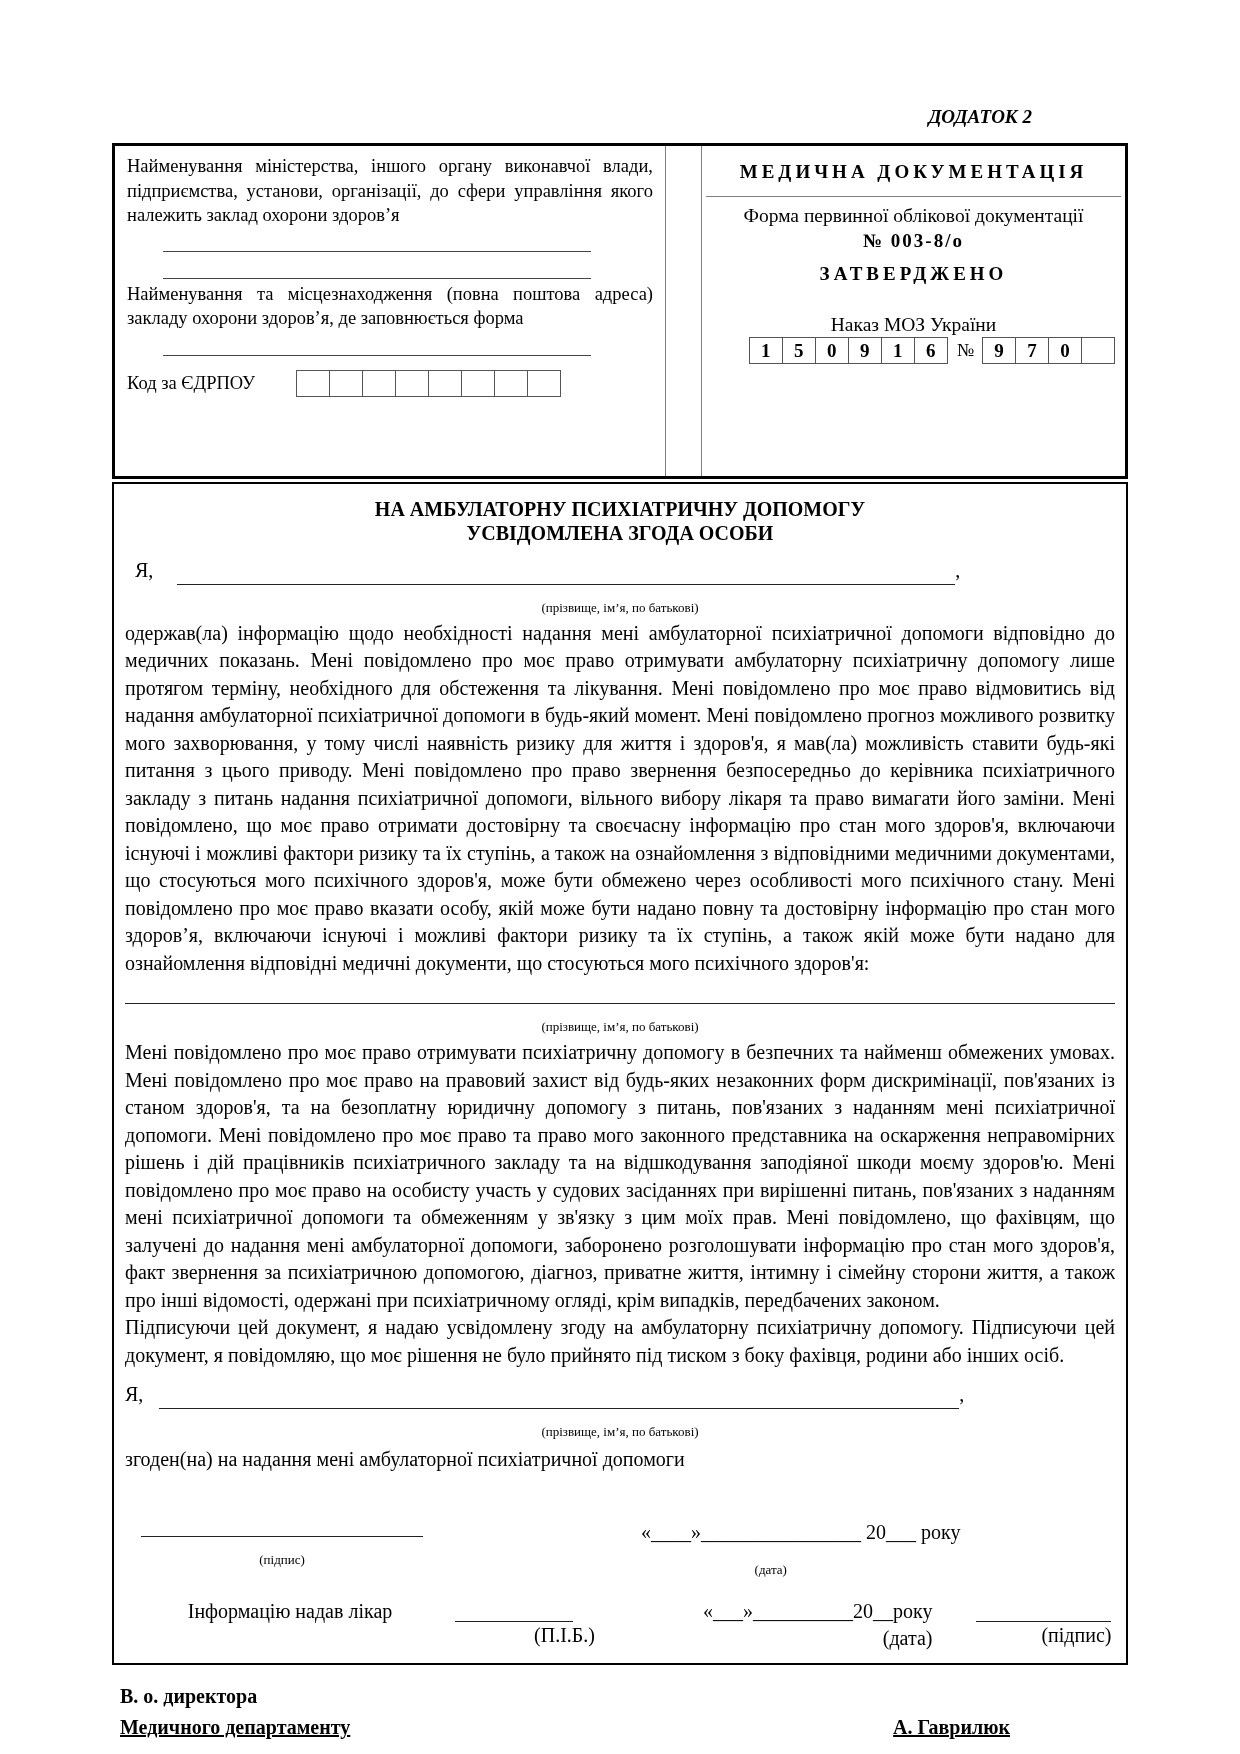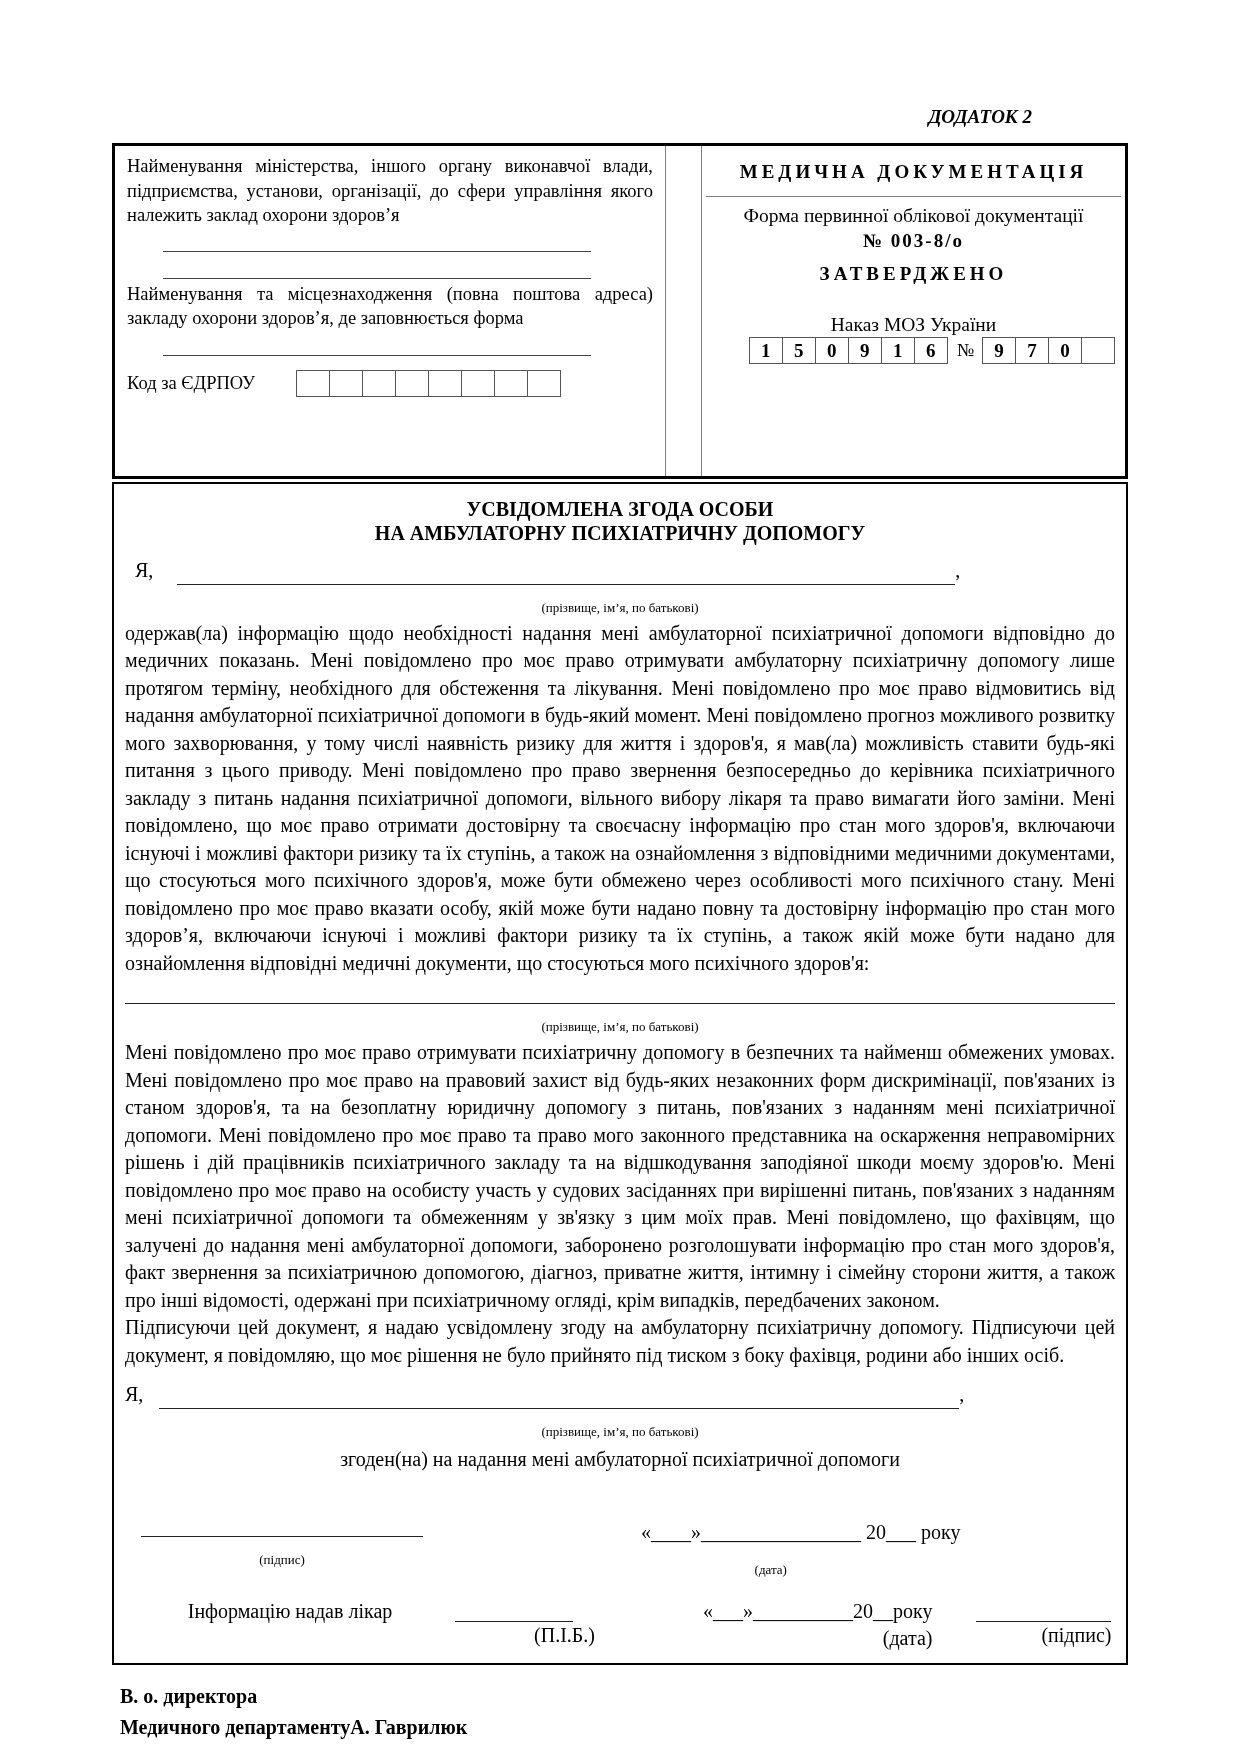--- a/index.html
+++ b/index.html
@@ -55,40 +55,40 @@
   .c-title-wrap { margin-top:5px; }
 
   .name-row { display:flex; align-items:flex-end; margin-top:12px; }
   .name-row .pron { margin-left:10px; }
   .fill { border-bottom:1.6px solid #222; height:22px; }
   .name-fill1 { width:778px; margin-left:24px; }
   .name-fill2 { width:800px; margin-left:16px; }
   .caption { text-align:center; font-size:13px; line-height:25px; margin-top:10px; }
   .para { text-align:justify; }
   .fill-full { border-bottom:1.6px solid #222; margin-top:26px; }
-  .agree { margin-top:2px;text-align:center; }
+  .agree { margin-top:2px; }
 
   .sig1 { display:flex; margin-top:46px; }
   .sig1-left { margin-left:16px; width:282px; }
   .sig1-left .fill { height:18px; }
   .sig1-right { margin-left:218px; }
   .sig1-right .caption { padding-right:60px; }
   .sig2 { display:flex; margin-top:16px; align-items:flex-start; }
   .sig2 .lbl { width:330px;text-align:center; }
   .col-center { text-align:center; }
   .doc-name-line { width:118px; margin-top:2px; }
   .doc-name-col { width:140px; margin-top:0; }
   .sig2-date { margin-left:108px; }
   .doc-sign-col { margin-left:44px; width:135px; }
   .doc-sign-col .fill { height:24px; }
   .small-cap { font-size:20px; line-height:25px; margin-top:1px; text-align:right; }
 
   
   .signer { margin:16px 0 0 8px; font-weight:bold; font-size:20px; line-height:31px; }
-  .signer-row2 { display:flex; padding-right:118px; }
+  .signer-row2 { display:flex; justify-content:space-between; padding-right:118px;text-decoration:underline; }
 
   .footnote {
     font-family:"Liberation Sans", sans-serif; font-size:14.5px; line-height:19px;
     color:#ef4444; margin-top:17px; padding-left:104px; position:relative;
   }
   .page-indicator {
     position:absolute; right:220px; top:4px;
     font-size:16.5px; font-family:"Liberation Sans", sans-serif;
   }
 </style>
@@ -139,22 +139,22 @@
         <span class="cell">9</span>
         <span class="cell">7</span>
         <span class="cell">0</span>
         <span class="cell"></span>
       </div>
     </div>
   </div>
 
   <div class="main">
     <div class="c-title-wrap">
+      <div class="c-title">НА АМБУЛАТОРНУ ПСИХІАТРИЧНУ ДОПОМОГУ</div>
       <div class="c-title">УСВІДОМЛЕНА ЗГОДА ОСОБИ</div>
-      <div class="c-title">НА АМБУЛАТОРНУ ПСИХІАТРИЧНУ ДОПОМОГУ</div>
     </div>
 
     <div class="name-row">
       <span class="pron">Я,</span>
       <span class="fill name-fill1"></span>
       <span>,</span>
     </div>
     <div class="caption">(прізвище, ім’я, по батькові)</div>
 
     <div class="para">одержав(ла) інформацію щодо необхідності надання мені амбулаторної психіатричної допомоги відповідно до медичних показань. Мені повідомлено про моє право отримувати амбулаторну психіатричну допомогу лише протягом терміну, необхідного для обстеження та лікування. Мені повідомлено про моє право відмовитись від надання амбулаторної психіатричної допомоги в будь-який момент. Мені повідомлено прогноз можливого розвитку мого захворювання, у тому числі наявність ризику для життя і здоров'я, я мав(ла) можливість ставити будь-які питання з цього приводу. Мені повідомлено про право звернення безпосередньо до керівника психіатричного закладу з питань надання психіатричної допомоги, вільного вибору лікаря та право вимагати його заміни. Мені повідомлено, що моє право отримати достовірну та своєчасну інформацію про стан мого здоров'я, включаючи існуючі і можливі фактори ризику та їх ступінь, а також на ознайомлення з відповідними медичними документами, що стосуються мого психічного здоров'я, може бути обмежено через особливості мого психічного стану. Мені повідомлено про моє право вказати особу, якій може бути надано повну та достовірну інформацію про стан мого здоров’я, включаючи існуючі і можливі фактори ризику та їх ступінь, а також якій може бути надано для ознайомлення відповідні медичні документи, що стосуються мого психічного здоров'я:</div>

